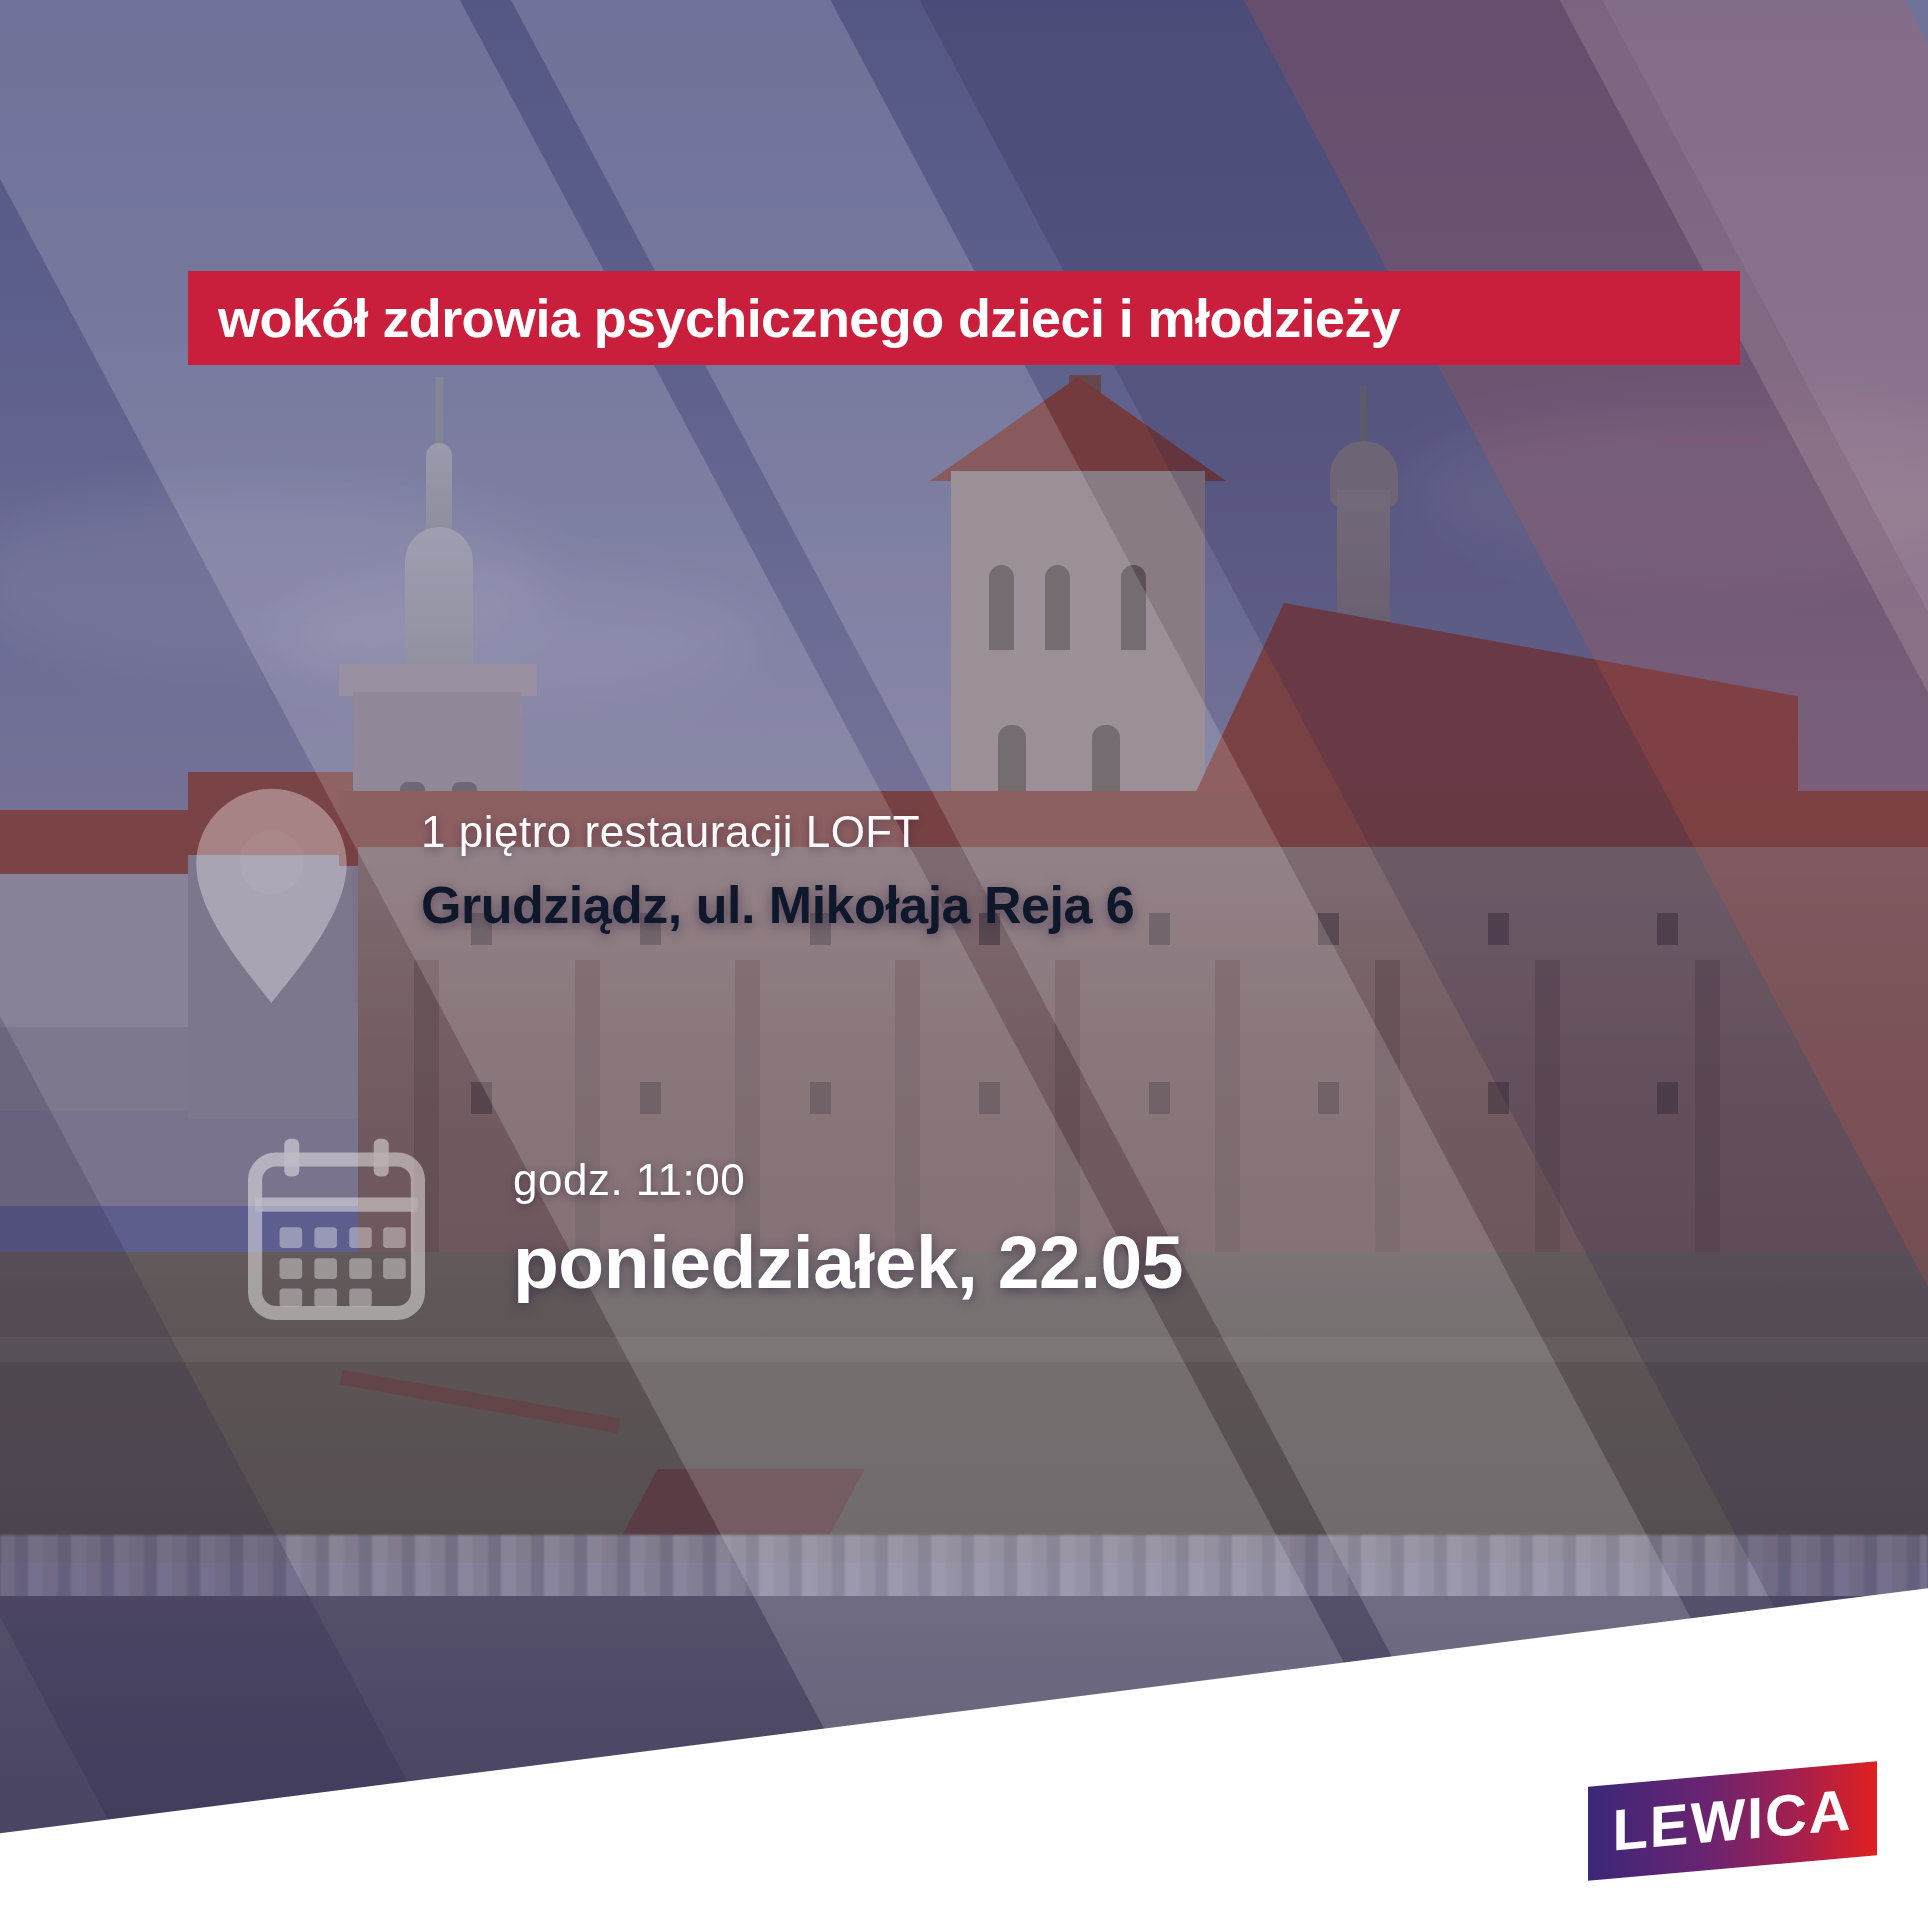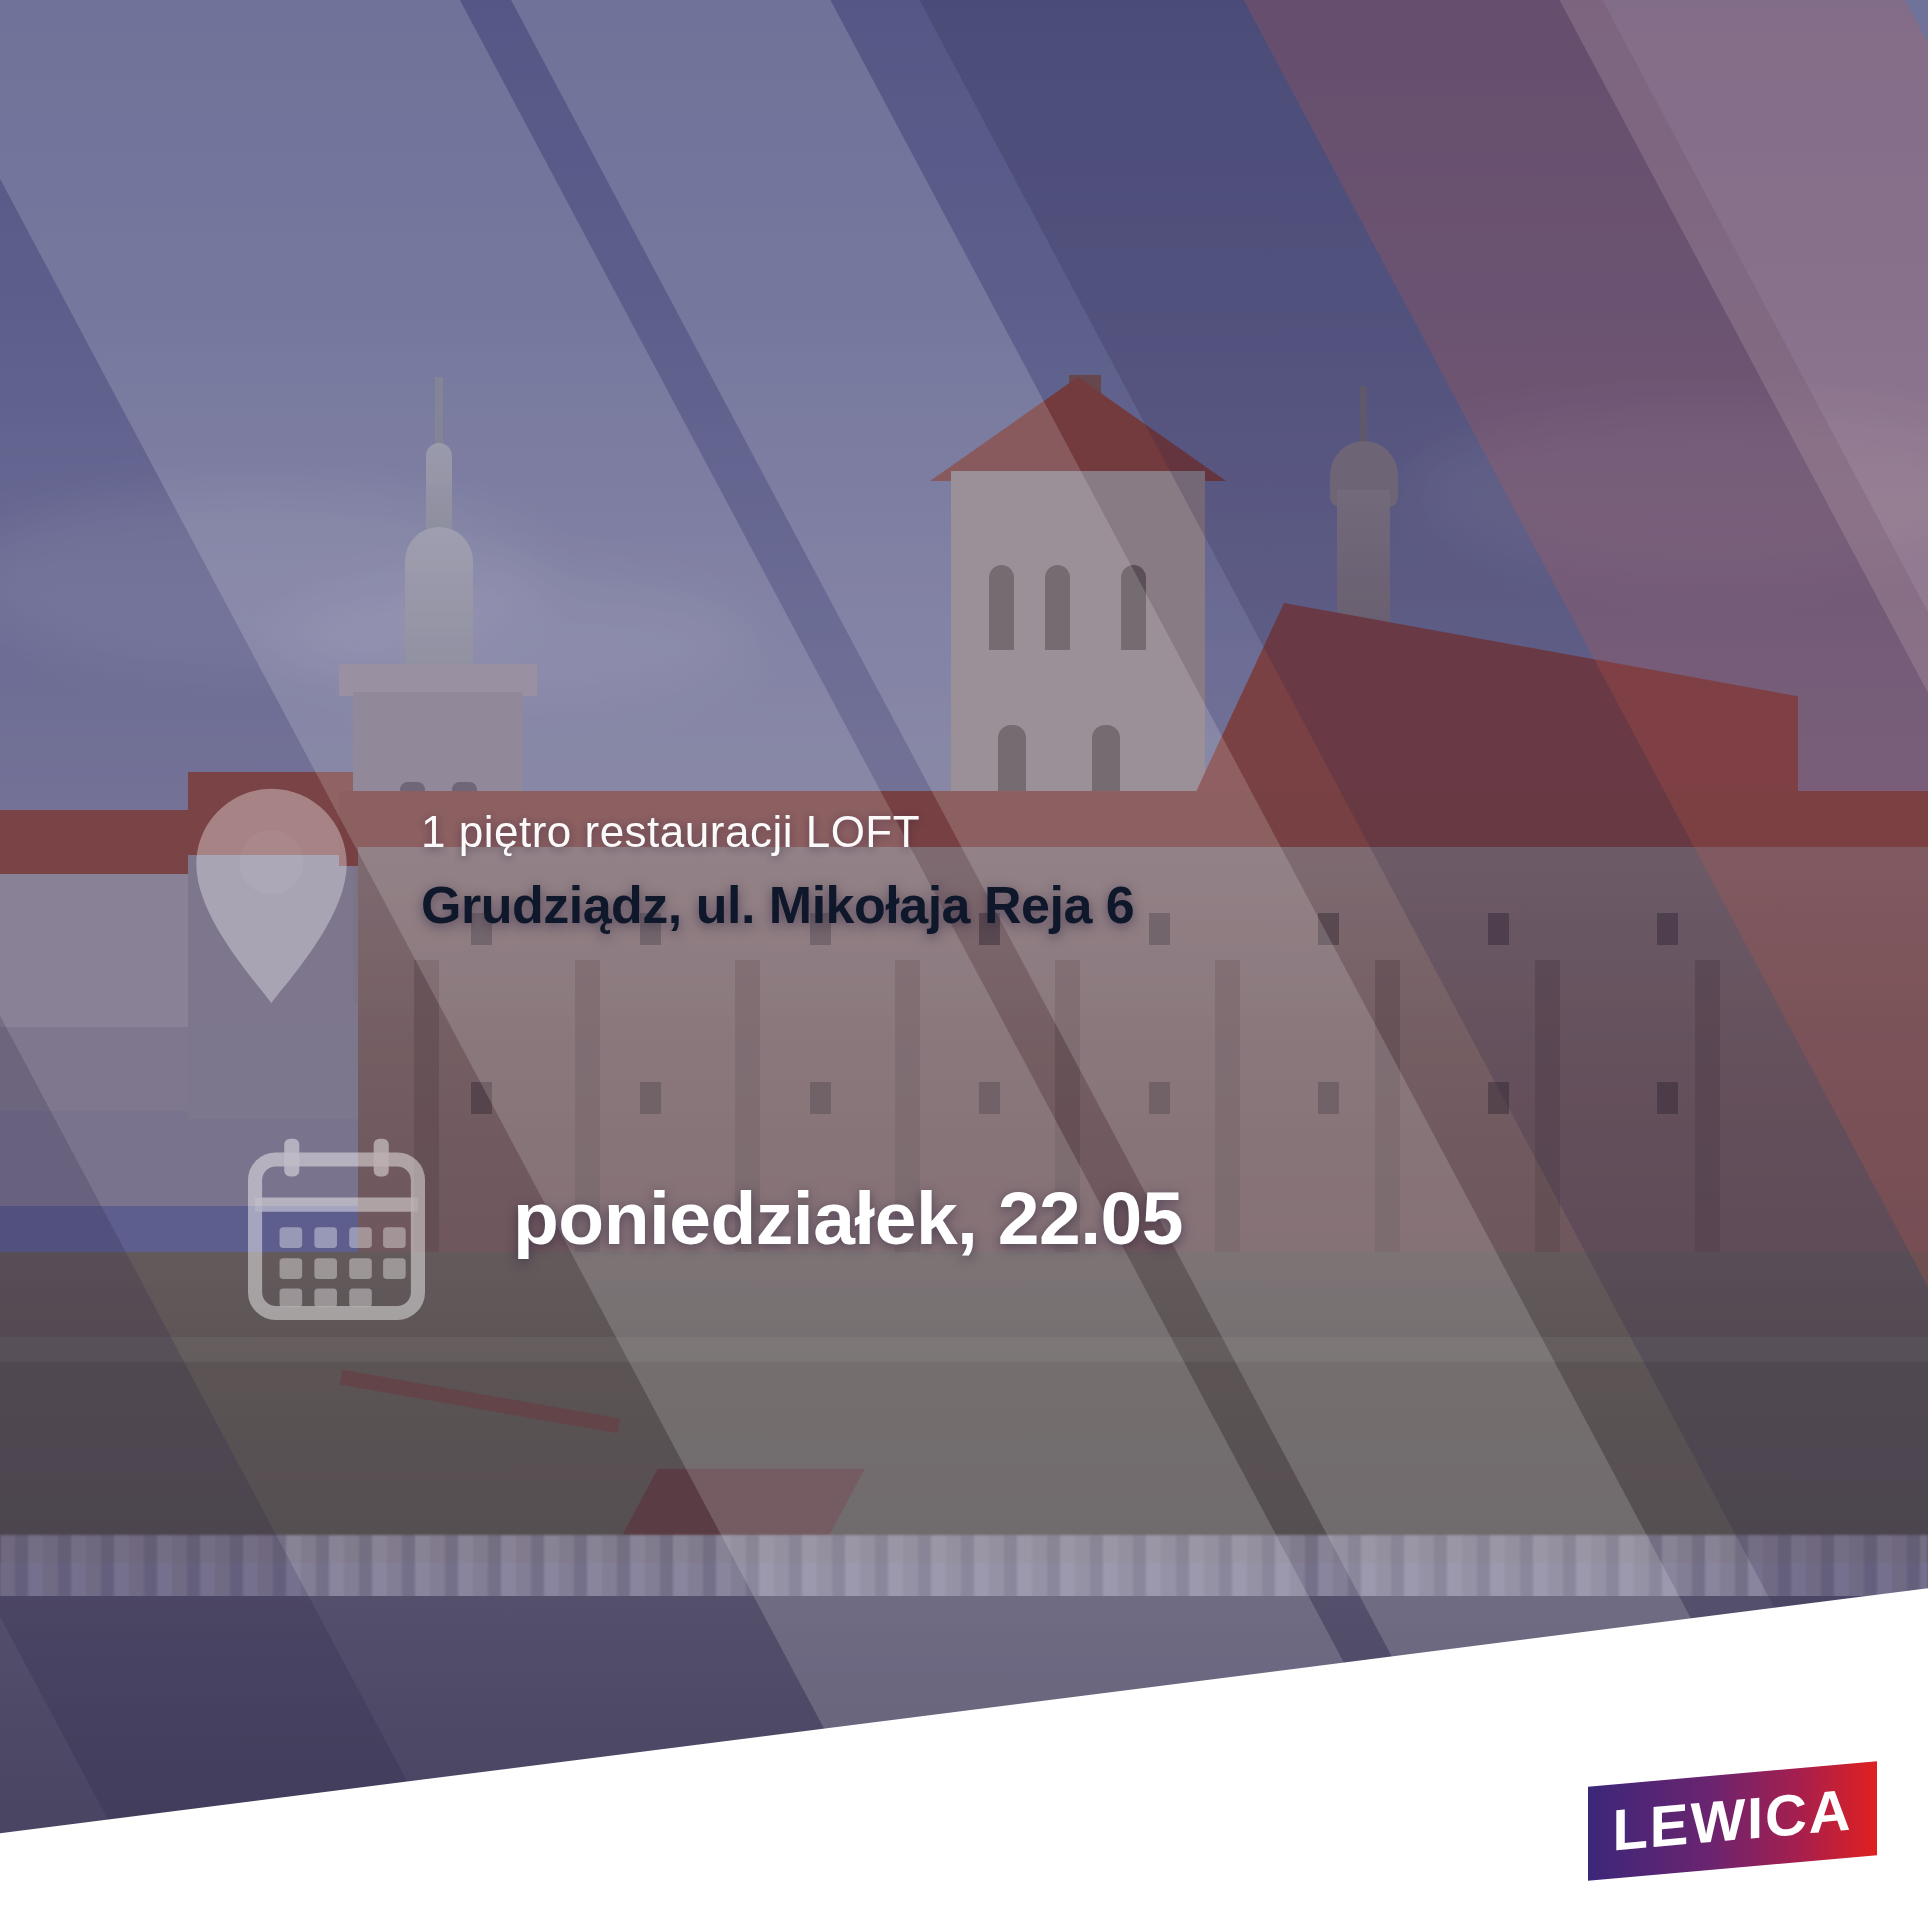--- a/index.html
+++ b/index.html
@@ -241,20 +241,23 @@
   <div class="stripes">
     <div class="stripe sl" style="left:-245px;top:-282px;width:490px;height:2731px;transform:rotate(-28deg);"></div>
     <div class="stripe sl" style="left:301px;top:-395px;width:282px;height:2731px;transform:rotate(-28deg);"></div>
     <div class="stripe sd" style="left:659px;top:-490px;width:603px;height:2731px;transform:rotate(-28deg);"></div>
     <div class="stripe sl" style="left:1299px;top:-490px;width:395px;height:2731px;transform:rotate(-28deg);"></div>
     <div class="stripe sr" style="left:923px;top:-603px;width:584px;height:2731px;transform:rotate(-28deg);"></div>
     <div class="stripe sr" style="left:1657px;top:-603px;width:433px;height:2731px;transform:rotate(-28deg);"></div>
     <div class="stripe sd" style="left:-659px;top:377px;width:282px;height:2731px;transform:rotate(-28deg);"></div>
   </div>
 
+  <div class="sub-bar">
+    <h2>wokół zdrowia psychicznego dzieci i młodzieży</h2>
+  </div>
 
   <svg class="pin-icon" viewBox="0 0 184 240">
     <path d="M92 6 C48 6 12 42 12 86 c0 58 66 128 80 148 14-20 80-90 80-148 C172 42 136 6 92 6 Z" fill="#ffffff" fill-opacity="0.55"></path>
     <circle cx="92" cy="84" r="34" fill="#ffffff" fill-opacity="0.10"></circle>
     <circle cx="92" cy="84" r="34" fill="none" stroke="#ffffff" stroke-opacity="0.0" stroke-width="0"></circle>
   </svg>
   <svg class="pin-icon" style="opacity:.95;" viewBox="0 0 184 240">
     <circle cx="92" cy="84" r="34" fill="#8a7f96" fill-opacity="0.0"></circle>
   </svg>
 
@@ -277,20 +280,21 @@
       <rect x="79" y="131" width="24" height="22" rx="4"></rect>
       <rect x="116" y="131" width="24" height="22" rx="4"></rect>
       <rect x="152" y="131" width="24" height="22" rx="4"></rect>
       <rect x="42" y="163" width="24" height="20" rx="4"></rect>
       <rect x="79" y="163" width="24" height="20" rx="4"></rect>
       <rect x="116" y="163" width="24" height="20" rx="4"></rect>
     </g>
   </svg>
 
   <div class="date-block">
+    <div class="date-small">godz. 11:00</div>
     <div class="date-big">poniedziałek, 22.05</div>
   </div>
 
   <div class="footer"></div>
   <div class="logos">
     <div class="lewica-logo">
       <span>LEWICA</span>
     </div>
   </div>
 

